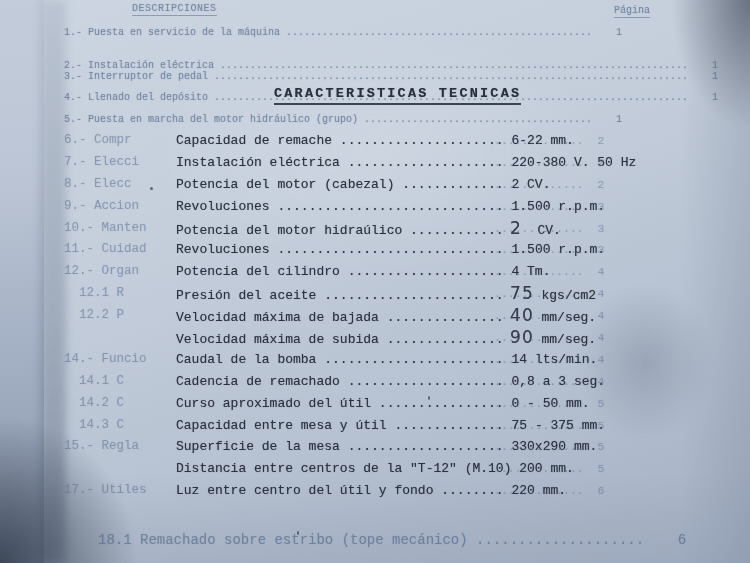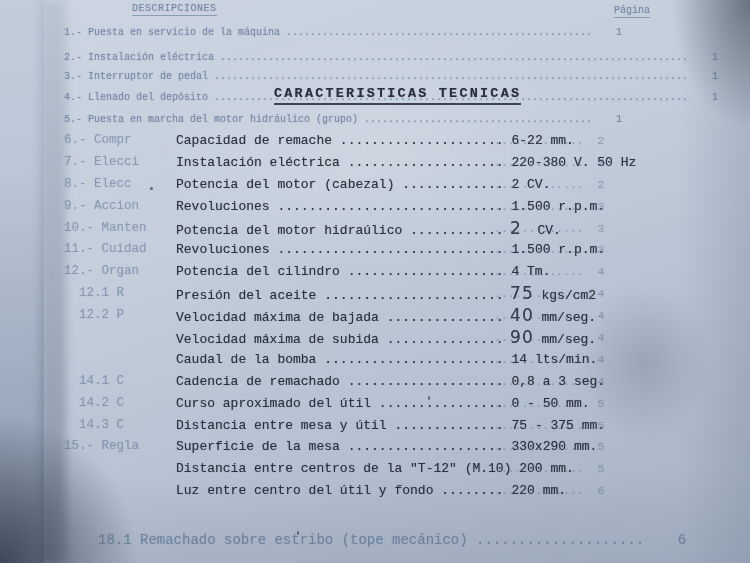--- a/index.html
+++ b/index.html
@@ -64,46 +64,46 @@
   <div class="stain"></div>
   <div class="right-vignette"></div>
   <div class="bottom-shade"></div>
   <div class="corner-bl"></div>
   <div class="corner-tr"></div>
 
   <div class="bleed-top">
     <span class="bleed-title">DESCRIPCIONES</span>
     <span class="bleed-page-col">Página</span>
     <div class="bleed-line" style="top:27px">1.- Puesta en servicio de la máquina ...................................................    1</div>
-    <div class="bleed-line" style="top:52px">2.- Instalación eléctrica ..............................................................................    1</div>
+    <div class="bleed-line" style="top:60px">2.- Instalación eléctrica ..............................................................................    1</div>
     <div class="bleed-line" style="top:70.5px">3.- Interruptor de pedal ...............................................................................    1</div>
     <div class="bleed-line" style="top:92px">4.- Llenado del depósito ...............................................................................    1</div>
     <div class="bleed-line" style="top:113.5px">5.- Puesta en marcha del motor hidráulico (grupo) ......................................    1</div>
   </div>
 
   <div class="heading">CARACTERISTICAS TECNICAS</div>
 
   <div class="specs">
     <div class="row"><span class="frag">6.- Compr</span><span class="trail">.............  2</span><span class="lab">Capacidad de remache</span><span class="dots"> .....................</span><span class="num"> 6-22</span><span class="unit"> mm.</span></div>
     <div class="row"><span class="frag">7.- Elecci</span><span class="trail">.............  2</span><span class="lab">Instalación eléctrica</span><span class="dots"> ....................</span><span class="num"> 220-380</span><span class="unit"> V. 50 Hz</span></div>
     <div class="row"><span class="frag">8.- Elecc</span><span class="trail">.............  2</span><span class="lab">Potencia del motor (cabezal)</span><span class="dots"> .............</span><span class="num"> 2</span><span class="unit"> CV.</span></div>
     <div class="row"><span class="frag">9.- Accion</span><span class="trail">.............  3</span><span class="lab">Revoluciones</span><span class="dots"> .............................</span><span class="num"> 1.500</span><span class="unit"> r.p.m.</span></div>
     <div class="row"><span class="frag">10.- Manten</span><span class="trail">.............  3</span><span class="lab">Potencia del motor hidraúlico</span><span class="dots"> ............</span><span class="num big"> 2</span><span class="unit">  CV.</span></div>
     <div class="row"><span class="frag">11.- Cuidad</span><span class="trail">.............  3</span><span class="lab">Revoluciones</span><span class="dots"> .............................</span><span class="num"> 1.500</span><span class="unit"> r.p.m.</span></div>
     <div class="row"><span class="frag">12.- Organ</span><span class="trail">.............  4</span><span class="lab">Potencia del cilindro</span><span class="dots"> ....................</span><span class="num"> 4</span><span class="unit"> Tm.</span></div>
     <div class="row"><span class="frag">  12.1 R</span><span class="trail">.............  4</span><span class="lab">Presión del aceite</span><span class="dots"> .......................</span><span class="num big"> 75</span><span class="unit"> kgs/cm2</span></div>
     <div class="row"><span class="frag">  12.2 P</span><span class="trail">.............  4</span><span class="lab">Velocidad máxima de bajada</span><span class="dots"> ...............</span><span class="num big"> 40</span><span class="unit"> mm/seg.</span></div>
     <div class="row"><span class="trail">.............  4</span><span class="lab">Velocidad máxima de subida</span><span class="dots"> ...............</span><span class="num big"> 90</span><span class="unit"> mm/seg.</span></div>
-    <div class="row"><span class="trail">.............  4</span><span class="lab">Caudal de la bomba</span><span class="dots"> .......................</span><span class="num"> 14</span><span class="unit"> lts/min.</span></div>
+    <div class="row"><span class="frag">14.- Funcio</span><span class="trail">.............  4</span><span class="lab">Caudal de la bomba</span><span class="dots"> .......................</span><span class="num"> 14</span><span class="unit"> lts/min.</span></div>
     <div class="row"><span class="frag">  14.1 C</span><span class="trail">.............  4</span><span class="lab">Cadencia de remachado</span><span class="dots"> ....................</span><span class="num"> 0,8 a 3</span><span class="unit"> seg.</span></div>
     <div class="row"><span class="frag">  14.2 C</span><span class="trail">.............  5</span><span class="lab">Curso aproximado del útil</span><span class="dots"> ................</span><span class="num"> 0 - 50</span><span class="unit"> mm.</span></div>
-    <div class="row"><span class="frag">  14.3 C</span><span class="trail">.............  5</span><span class="lab">Distancia entre mesa y útil</span><span class="dots"> ..............</span><span class="num"> 75 - 375</span><span class="unit"> mm.</span></div>
+    <div class="row"><span class="frag">  14.3 C</span><span class="trail">.............  5</span><span class="lab">Capacidad entre mesa y útil</span><span class="dots"> ..............</span><span class="num"> 75 - 375</span><span class="unit"> mm.</span></div>
     <div class="row"><span class="frag">15.- Regla</span><span class="trail">.............  5</span><span class="lab">Superficie de la mesa</span><span class="dots"> ....................</span><span class="num"> 330x290</span><span class="unit"> mm.</span></div>
     <div class="row"><span class="trail">.............  5</span><span class="lab">Distancia entre centros de la "T-12" (M.10)</span><span class="dots"></span><span class="num"> 200</span><span class="unit"> mm.</span></div>
-    <div class="row"><span class="trail">.............  6</span><span class="lab">Luz entre centro del útil y fondo</span><span class="dots"> ........</span><span class="num"> 220</span><span class="unit"> mm.</span></div>
+    <div class="row"><span class="frag">17.- Utiles</span><span class="trail">.............  6</span><span class="lab">Luz entre centro del útil y fondo</span><span class="dots"> ........</span><span class="num"> 220</span><span class="unit"> mm.</span></div>
   </div>
 
   <div class="bleed-bottom">18.1 Remachado sobre estribo (tope mecánico) ....................    6</div>
 
   <div class="speck" style="left:150px;top:187px;width:3px;height:3px;"></div>
   <div class="speck" style="left:428px;top:396px;width:2px;height:4px;"></div>
   <div class="speck" style="left:297px;top:531px;width:2px;height:4px;"></div>
 </div>
 
 </body></html>

